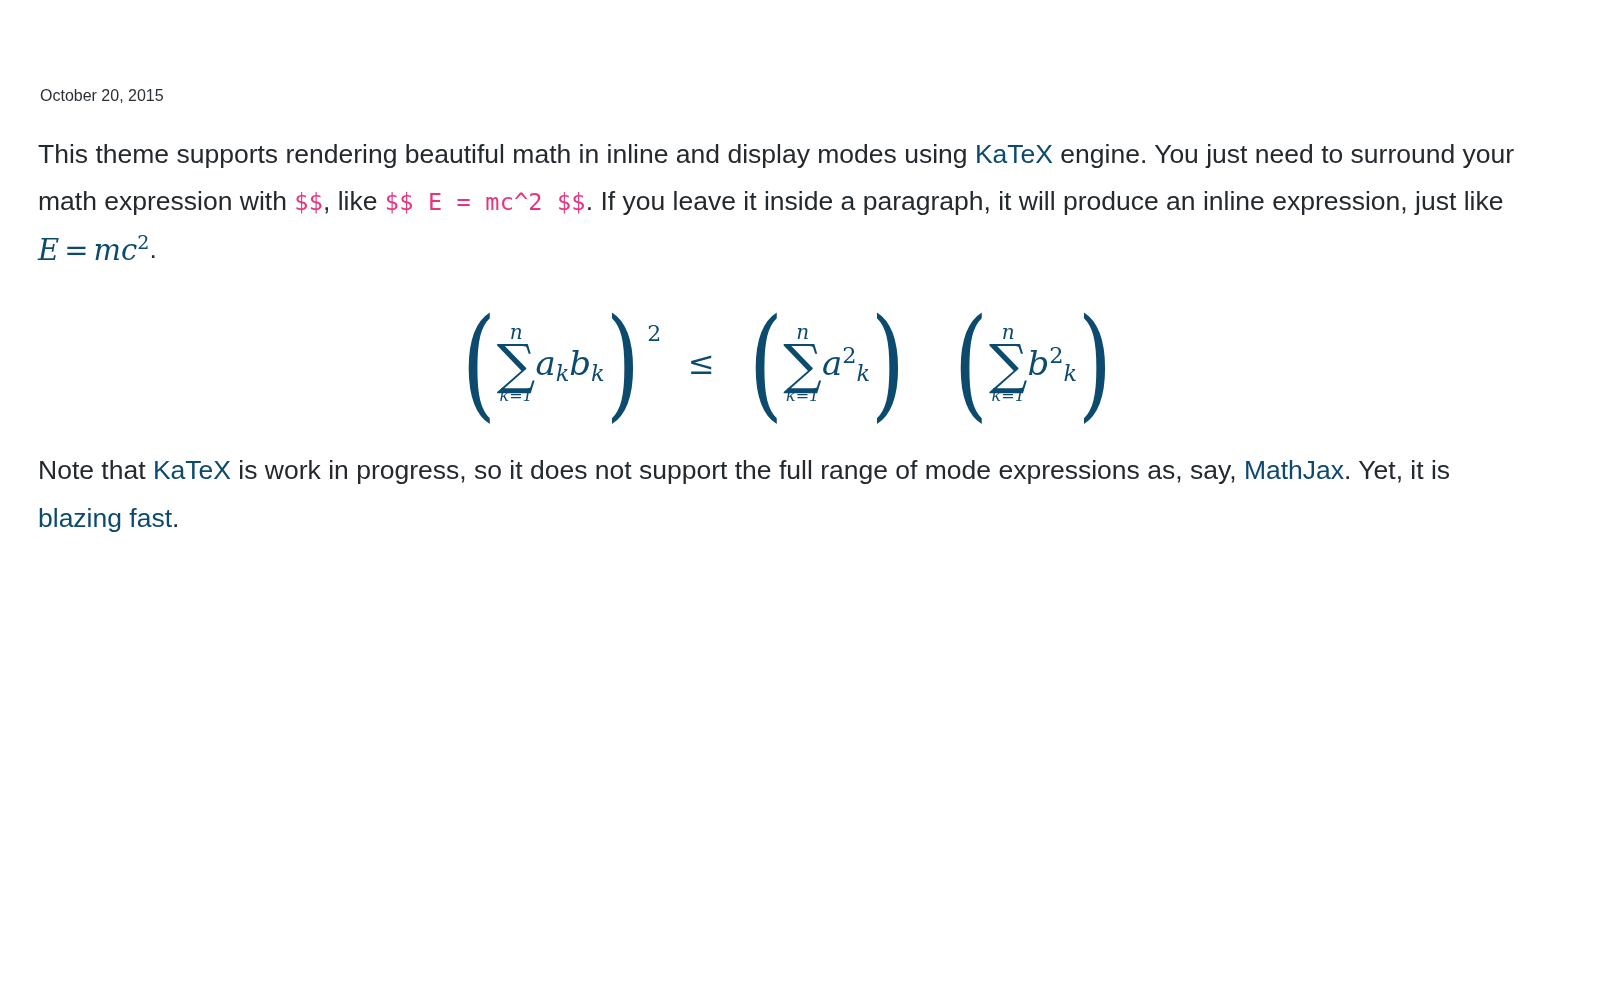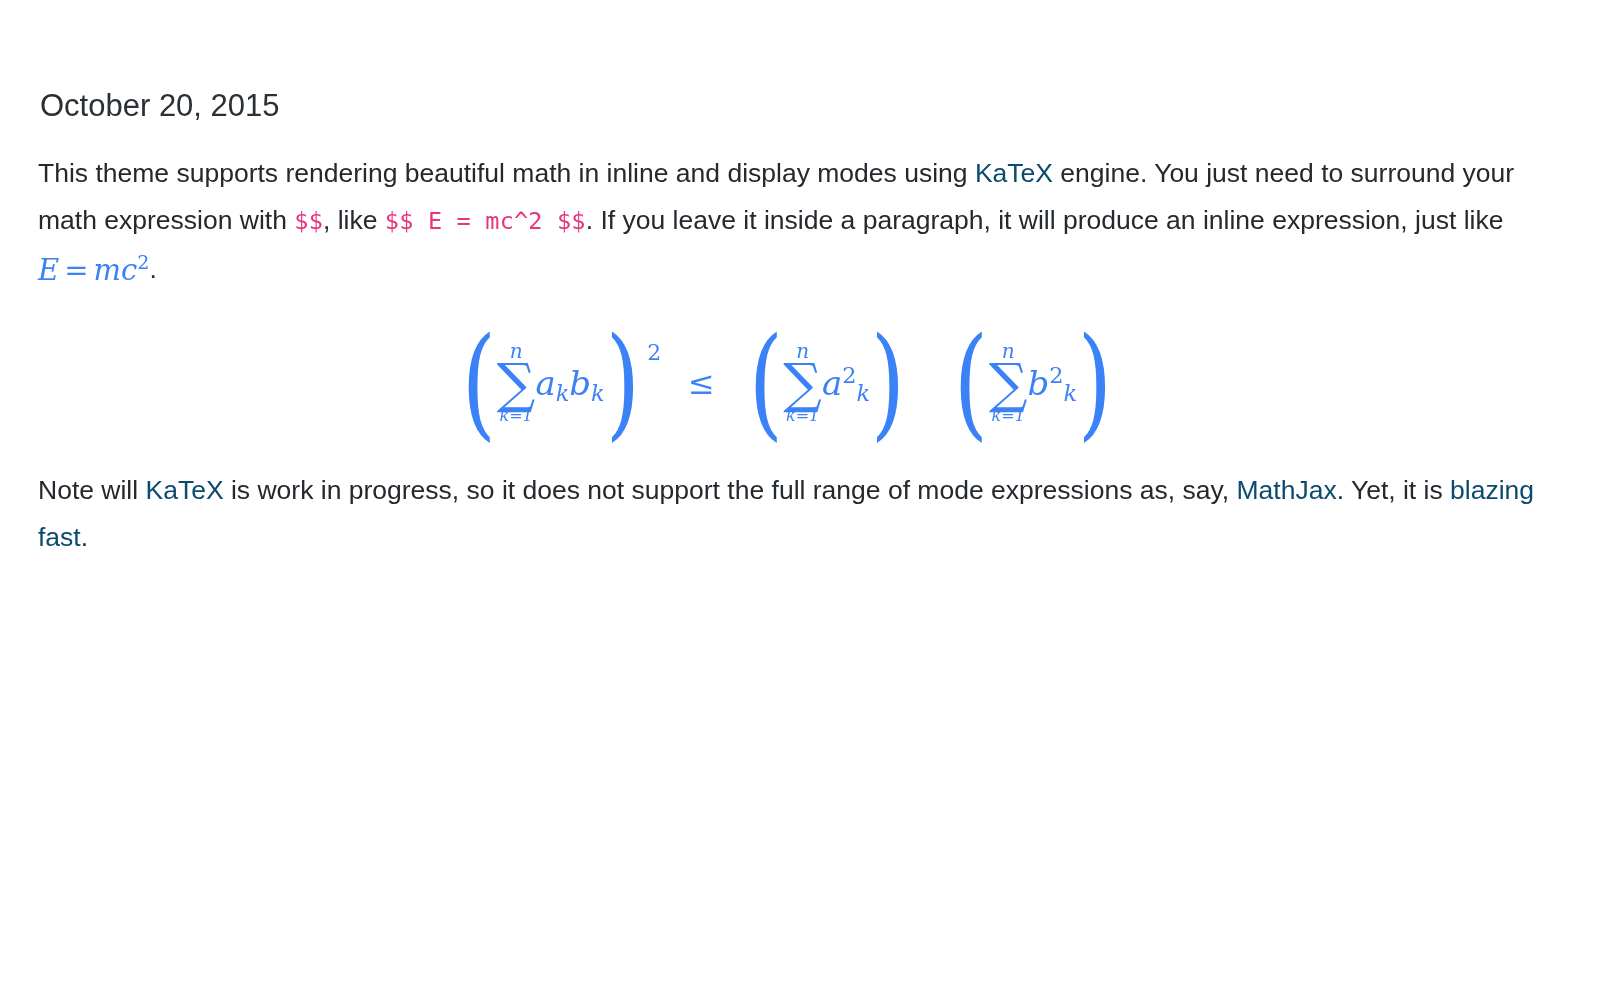--- a/index.html
+++ b/index.html
@@ -24,21 +24,21 @@
   .post-title {
     font-size: 63px;
     font-weight: 300;
     line-height: 1.08;
     letter-spacing: -0.4px;
     color: #23272b;
     margin: 0 0 0 0;
     padding: 0;
   }
   .post-date {
-    font-size: 31px;
+    font-size: 16px;
     font-weight: 400;
     color: #2b3035;
     margin: 30px 0 0 2px;
     line-height: 1.3;
   }
   .post-body {
     margin-top: 24px;
     max-width: 1498px;
   }
   .para {
@@ -57,21 +57,21 @@
     font-family: "DejaVu Sans Mono", "Liberation Mono", monospace;
     color: #e8347f;
     font-size: 23.5px;
     background: transparent;
     letter-spacing: 0.2px;
     white-space: pre;
   }
   
   .math, .math-display {
     font-family: "DejaVu Serif", "Liberation Serif", serif;
-    color: #3b82f6;
+    color: #0c4a6e;
   }
   .math {
     font-size: 29px;
     display: inline-block;
     vertical-align: -2px;
   }
   .mi { font-style: italic; }
   .mo { font-style: normal; padding: 0 5px; }
   .sup {
     font-size: 0.66em;
@@ -180,16 +180,16 @@
 
         <span class="paren"><span class="pleft">(</span><span class="sumgrp"><span class="lim-top">n</span><span class="sigma">∑</span><span class="lim-bot">k=1</span></span><span class="summand"><span>a</span><span class="sup">2</span><span class="sub">k</span></span><span class="pright">)</span></span>
 
         <span class="grpgap"></span>
 
         <span class="paren"><span class="pleft">(</span><span class="sumgrp"><span class="lim-top">n</span><span class="sigma">∑</span><span class="lim-bot">k=1</span></span><span class="summand"><span>b</span><span class="sup">2</span><span class="sub">k</span></span><span class="pright">)</span></span>
 
       </span>
     </div>
 
-    <p class="para"><span>Note will </span><a class="link" href="#">KaTeX</a><span> is work in progress, so it does not support the full range of mode expressions as, say, </span><a class="link" href="#">MathJax</a><span>. Yet, it is </span><a class="link" href="#">blazing fast</a><span>.</span></p>
+    <p class="para"><span>Note that </span><a class="link" href="#">KaTeX</a><span> is work in progress, so it does not support the full range of mode expressions as, say, </span><a class="link" href="#">MathJax</a><span>. Yet, it is </span><a class="link" href="#">blazing fast</a><span>.</span></p>
 
   </div>
 </div>
 
 </body></html>

